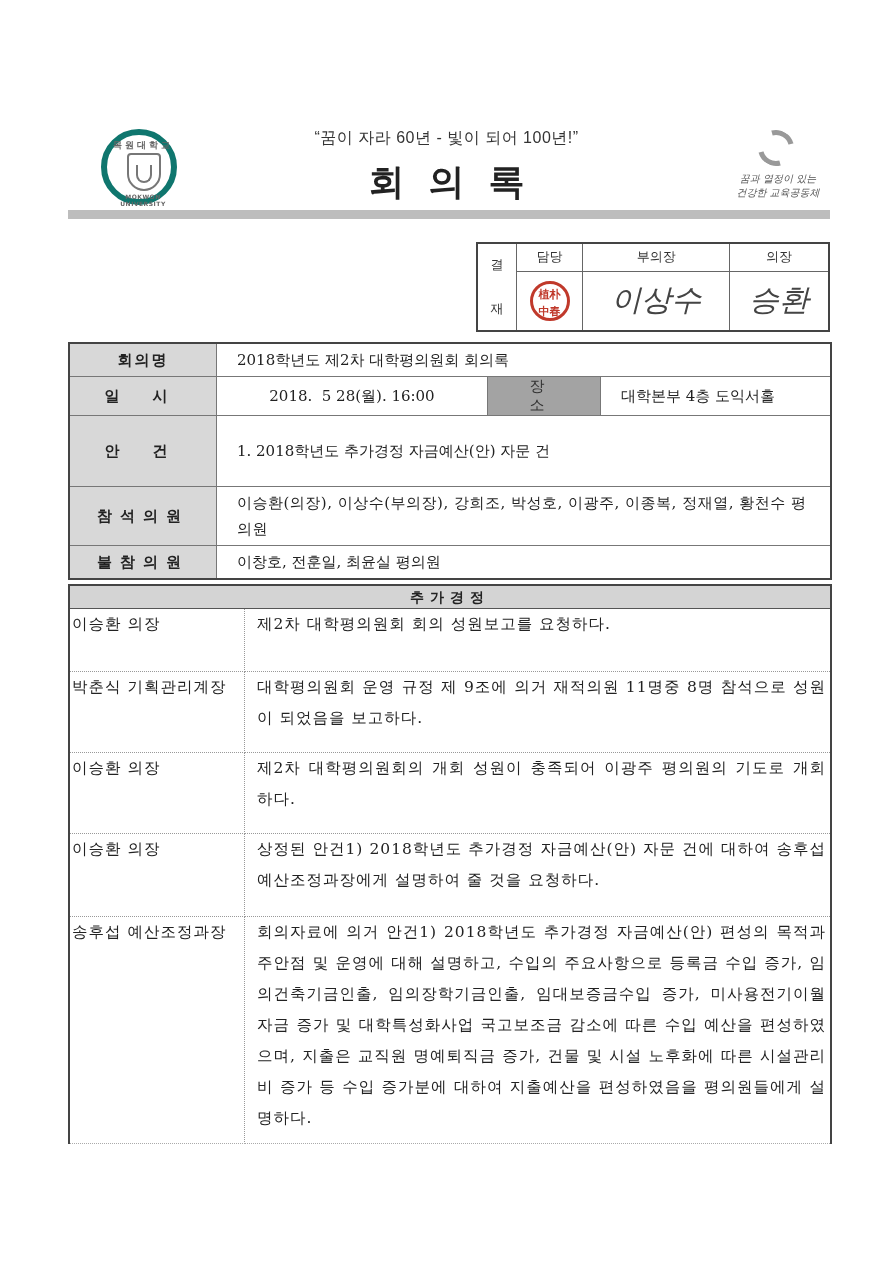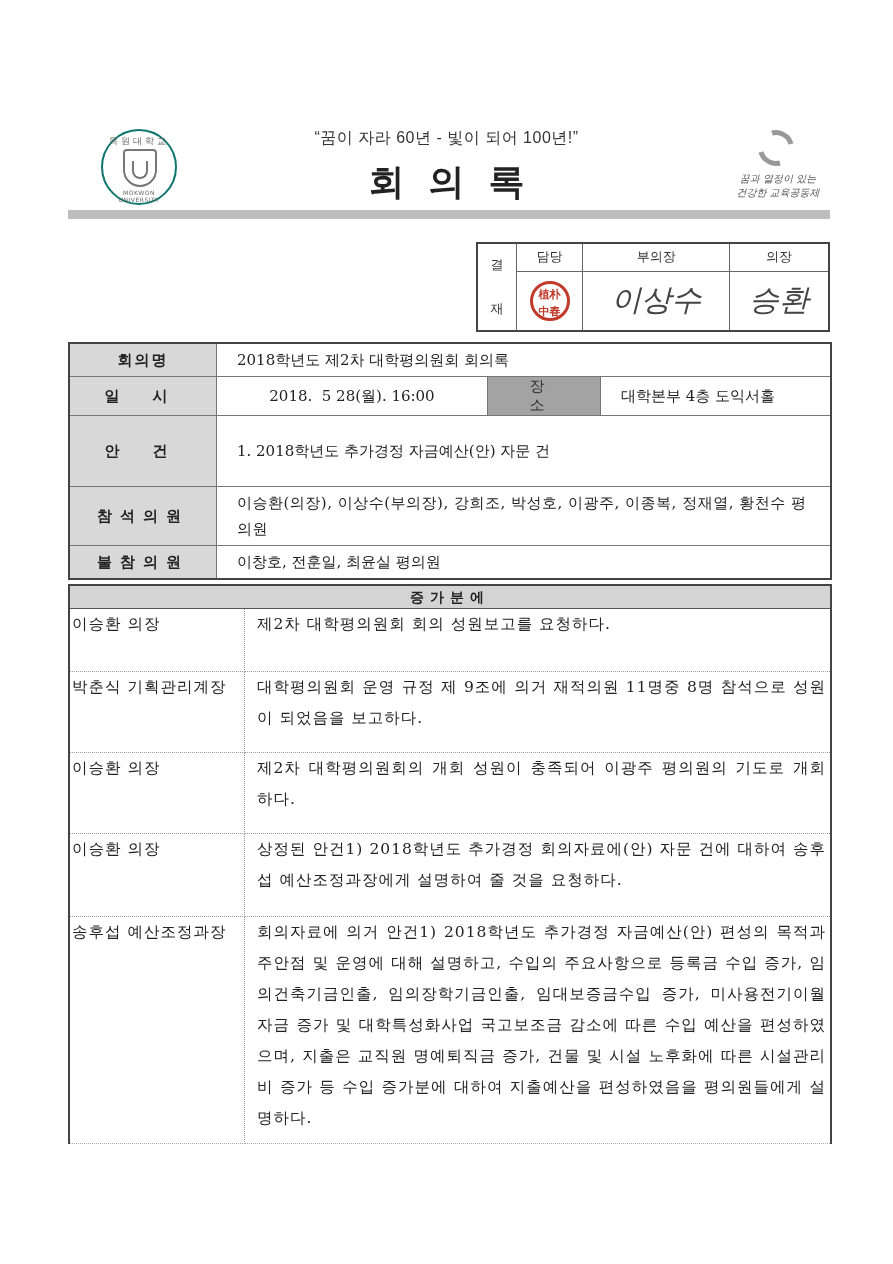--- a/index.html
+++ b/index.html
@@ -5,21 +5,21 @@
   html, body { margin:0; padding:0; background:#ffffff; }
   body { width:893px; height:1264px; position:relative; overflow:hidden;
          font-family:"DejaVu Serif","Liberation Serif",serif; color:#222; }
   .abs { position:absolute; }
   
   .slogan { left:0; width:893px; top:128px; text-align:center;
             font-family:Liberation Sans, sans-serif; font-size:16px; color:#333; letter-spacing:0.5px;}
   .title { left:0; width:893px; top:158px; text-align:center;
            font-family:"DejaVu Sans","Liberation Sans",sans-serif; font-size:36px; font-weight:bold; letter-spacing:24px; color:#222; text-indent:24px;}
   .header-bar { left:68px; top:210px; width:762px; height:9px; background:#bdbdbd; }
-  .logo-left { left:101px; top:129px; width:76px; height:76px; border-radius:50%; border:2px solid #0f766e; box-sizing:border-box; }
+  .logo-left { left:101px; top:129px; width:76px; height:76px; border-radius:50%; border:6px solid #0f766e; box-sizing:border-box;font-weight:bold; }
   .logo-left .inner { position:absolute; left:20px; top:18px; width:34px; height:38px; border:2px solid #777; border-radius:4px 4px 17px 17px; box-sizing:border-box; }
   .logo-left .u { position:absolute; left:7px; top:10px; width:16px; height:18px; border:2px solid #777; border-top:none; border-radius:0 0 9px 9px; box-sizing:border-box; }
   .logo-left .ring-text { position:absolute; left:0; width:72px; text-align:center; font-family:"DejaVu Sans",sans-serif; color:#666; }
   .logo-right { left:728px; top:128px; width:100px; height:80px; }
   .logo-right .swirl { position:absolute; left:30px; top:2px; width:36px; height:36px; border-radius:50%; border:5px solid #999; border-left-color:transparent; border-right-color:transparent; box-sizing:border-box; transform:rotate(30deg); }
   .logo-right .caption { position:absolute; left:0; top:44px; width:100px; text-align:center; font-family:"DejaVu Serif",serif; font-style:italic; font-size:10px; color:#555; line-height:14px; }
 
   
   table { border-collapse:collapse; }
   .approval { left:476px; top:242px; width:354px; height:90px; border:2px solid #444; }
@@ -116,36 +116,36 @@
   <tr>
     <td class="lbl" style="letter-spacing:8px;">불참의원</td>
     <td colspan="3">이창호, 전훈일, 최윤실 평의원</td>
   </tr>
 </tbody>
   </table>
 
 <table class="abs minutes">
   <tbody>
       <tr>
-    <td colspan="2" class="mhead">증가분에</td>
+    <td colspan="2" class="mhead">추가경정</td>
   </tr>
   <tr>
     <td class="speaker" style="height:62px;">이승환 의장</td>
     <td class="content"> 제2차 대학평의원회 회의 성원보고를 요청하다.</td>
   </tr>
   <tr>
     <td class="speaker" style="height:80px;">박춘식 기획관리계장</td>
     <td class="content"> 대학평의원회 운영 규정 제 9조에 의거 재적의원 11명중 8명 참석으로 성원이 되었음을 보고하다.</td>
   </tr>
   <tr>
     <td class="speaker" style="height:80px;">이승환 의장</td>
     <td class="content"> 제2차 대학평의원회의 개회 성원이 충족되어 이광주 평의원의 기도로 개회하다.</td>
   </tr>
   <tr>
     <td class="speaker" style="height:82px;">이승환 의장</td>
-    <td class="content"> 상정된 안건1) 2018학년도 추가경정 회의자료에(안) 자문 건에 대하여 송후섭 예산조정과장에게 설명하여 줄 것을 요청하다.</td>
+    <td class="content"> 상정된 안건1) 2018학년도 추가경정 자금예산(안) 자문 건에 대하여 송후섭 예산조정과장에게 설명하여 줄 것을 요청하다.</td>
   </tr>
   <tr class="last">
     <td class="speaker" style="height:226px;">송후섭 예산조정과장</td>
     <td class="content"> 회의자료에 의거 안건1) 2018학년도 추가경정 자금예산(안) 편성의 목적과 주안점 및 운영에 대해 설명하고, 수입의 주요사항으로 등록금 수입 증가, 임의건축기금인출, 임의장학기금인출, 임대보증금수입 증가, 미사용전기이월자금 증가 및 대학특성화사업 국고보조금 감소에 따른 수입 예산을 편성하였으며, 지출은 교직원 명예퇴직금 증가, 건물 및 시설 노후화에 따른 시설관리비 증가 등 수입 증가분에 대하여 지출예산을 편성하였음을 평의원들에게 설명하다.</td>
   </tr>
 </tbody>
   </table>
 
 </body></html>

